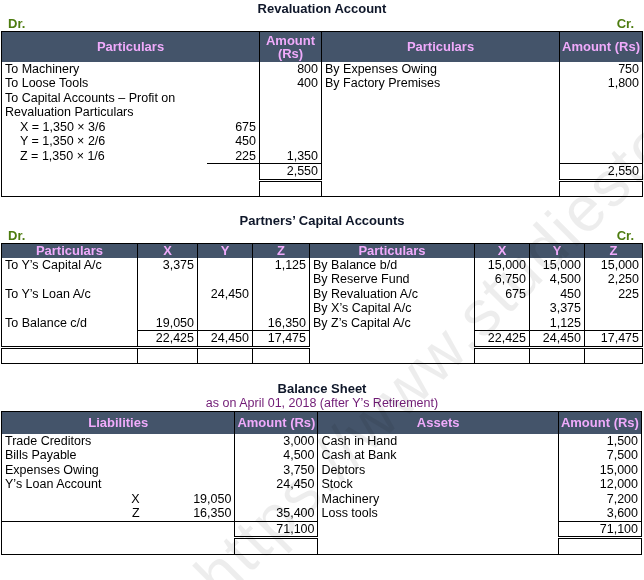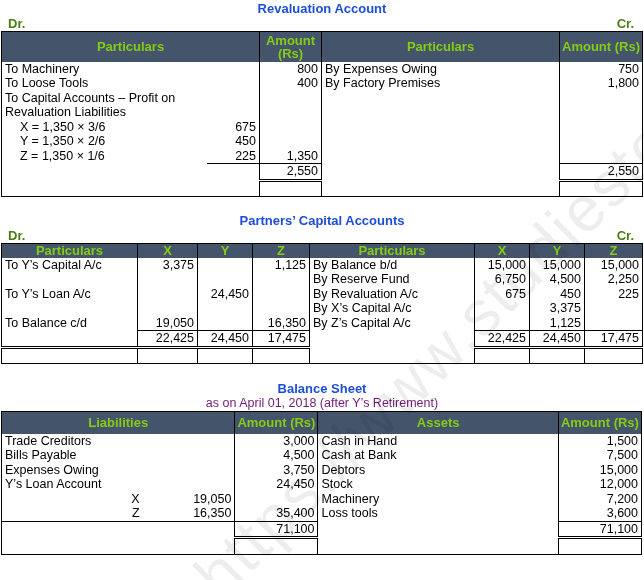--- a/index.html
+++ b/index.html
@@ -1,22 +1,22 @@
 <!DOCTYPE html>
 <html><head>
 <meta charset="utf-8">
 <style>
   html, body { margin:0; padding:0; background:#ffffff; }
   body { width:644px; height:580px; position:relative; overflow:hidden;
          font-family:"Liberation Sans", sans-serif; color:#000; font-size:12.5px; }
-  .title { position:absolute; left:0; width:644px; text-align:center; font-weight:bold; font-size:13px; color:#1d4ed8; }
+  .title { position:absolute; left:0; width:644px; text-align:center; font-weight:bold; font-size:13px; color:#0f172a; }
   .subtitle { position:absolute; left:0; width:644px; text-align:center; font-size:12.5px; color:#701a75; }
   .drcr { position:absolute; font-weight:bold; font-size:13px; color:#4d7c0f; }
   table { position:absolute; border-collapse:collapse; table-layout:fixed; }
-  th { background:#44546A; color:#84cc16; font-weight:bold; font-size:13px; text-align:center; padding:0; line-height:13px; }
+  th { background:#44546A; color:#f0abfc; font-weight:bold; font-size:13px; text-align:center; padding:0; line-height:13px; }
   td { padding:0 3px; line-height:14.5px; height:14.5px; vertical-align:top; white-space:nowrap; }
   .num { text-align:right; }
   .b { font-weight:normal; }
   .vr { border-right:1.5px solid #000; }
   .vl { border-left:1.5px solid #000; }
   .outer { border:1.5px solid #000; }
   .tt { border-top:1.5px solid #000; }
   .dbl { border-top:3px double #000; }
   .ind1 { padding-left:18px; }
   .watermark { position:absolute; left:170px; top:90px; font-size:64px; color:rgba(0,0,0,0.07);
@@ -59,21 +59,21 @@
     <td>By Factory Premises</td>
     <td class="num vl">1,800</td>
   </tr>
   <tr>
     <td colspan="2">To Capital Accounts – Profit on</td>
     <td class="vl vr"></td>
         <td></td>
         <td class="vl"></td>
   </tr>
   <tr>
-    <td colspan="2">Revaluation Liabilities</td>
+    <td colspan="2">Revaluation Particulars</td>
     <td class="vl vr"></td>
         <td></td>
         <td class="vl"></td>
   </tr>
   <tr>
     <td class="ind1">X = 1,350 × 3/6</td>
     <td class="num">675</td>
     <td class="vl vr"></td>
         <td></td>
         <td class="vl"></td>

